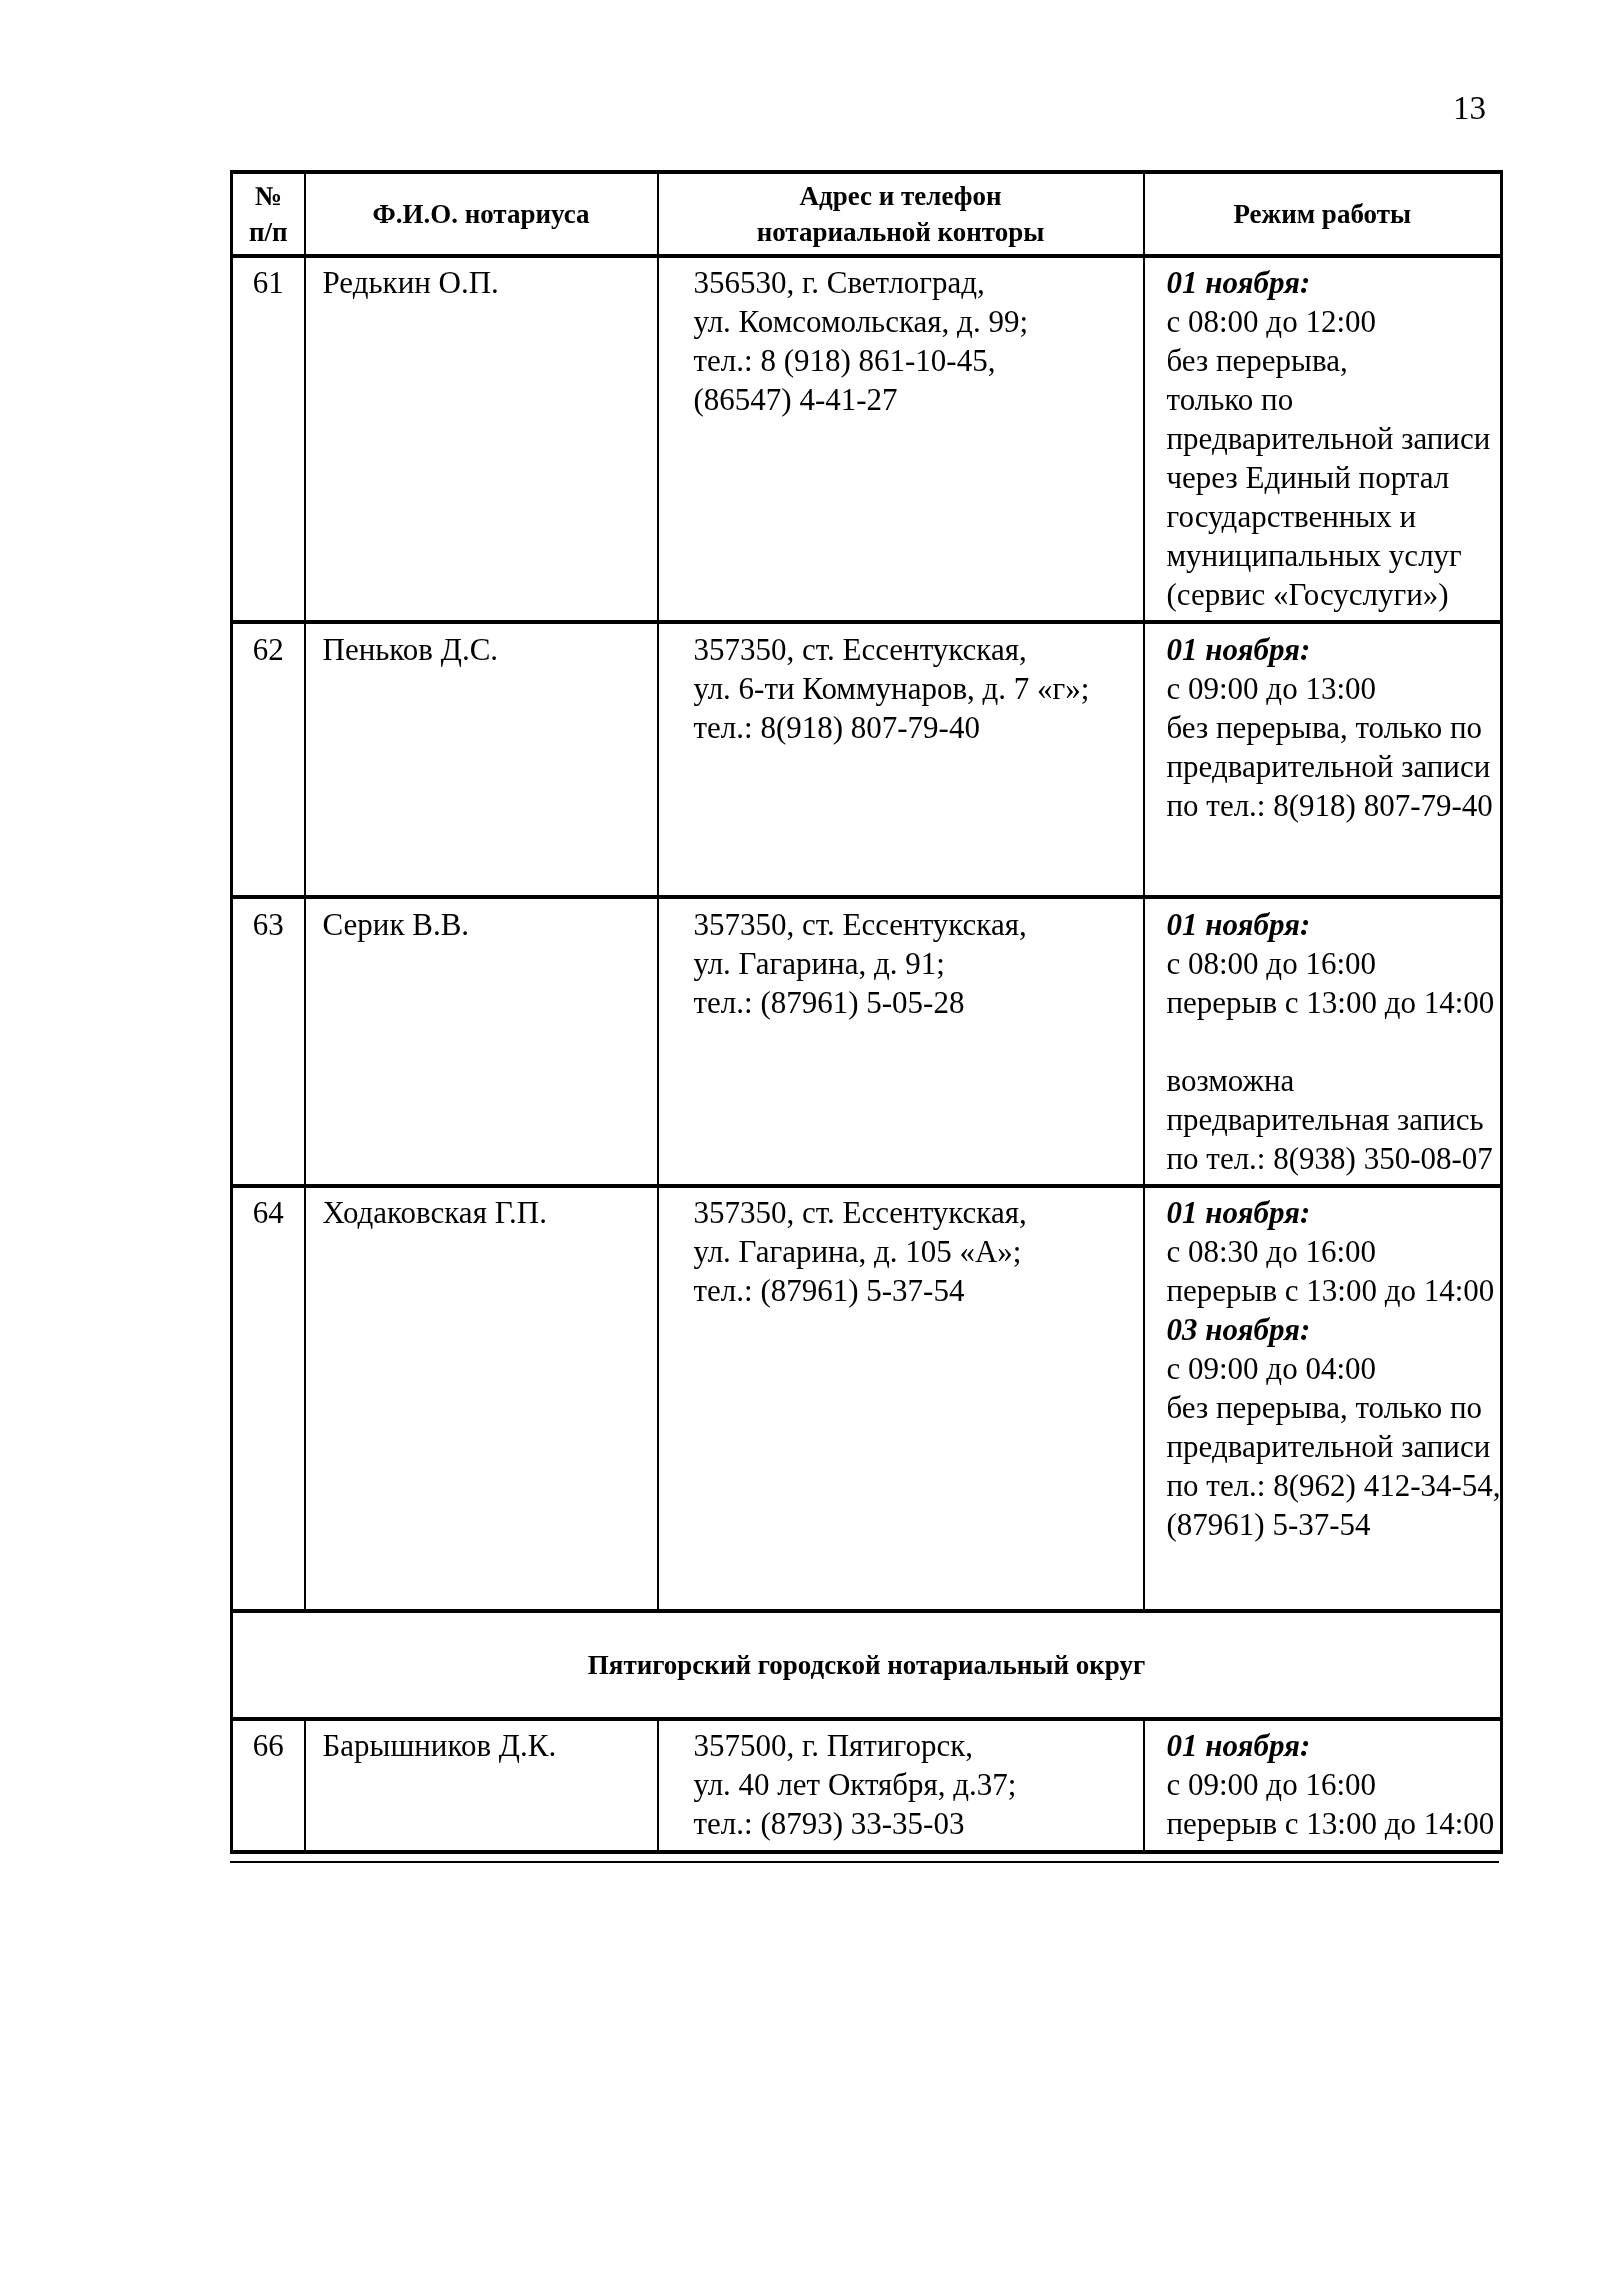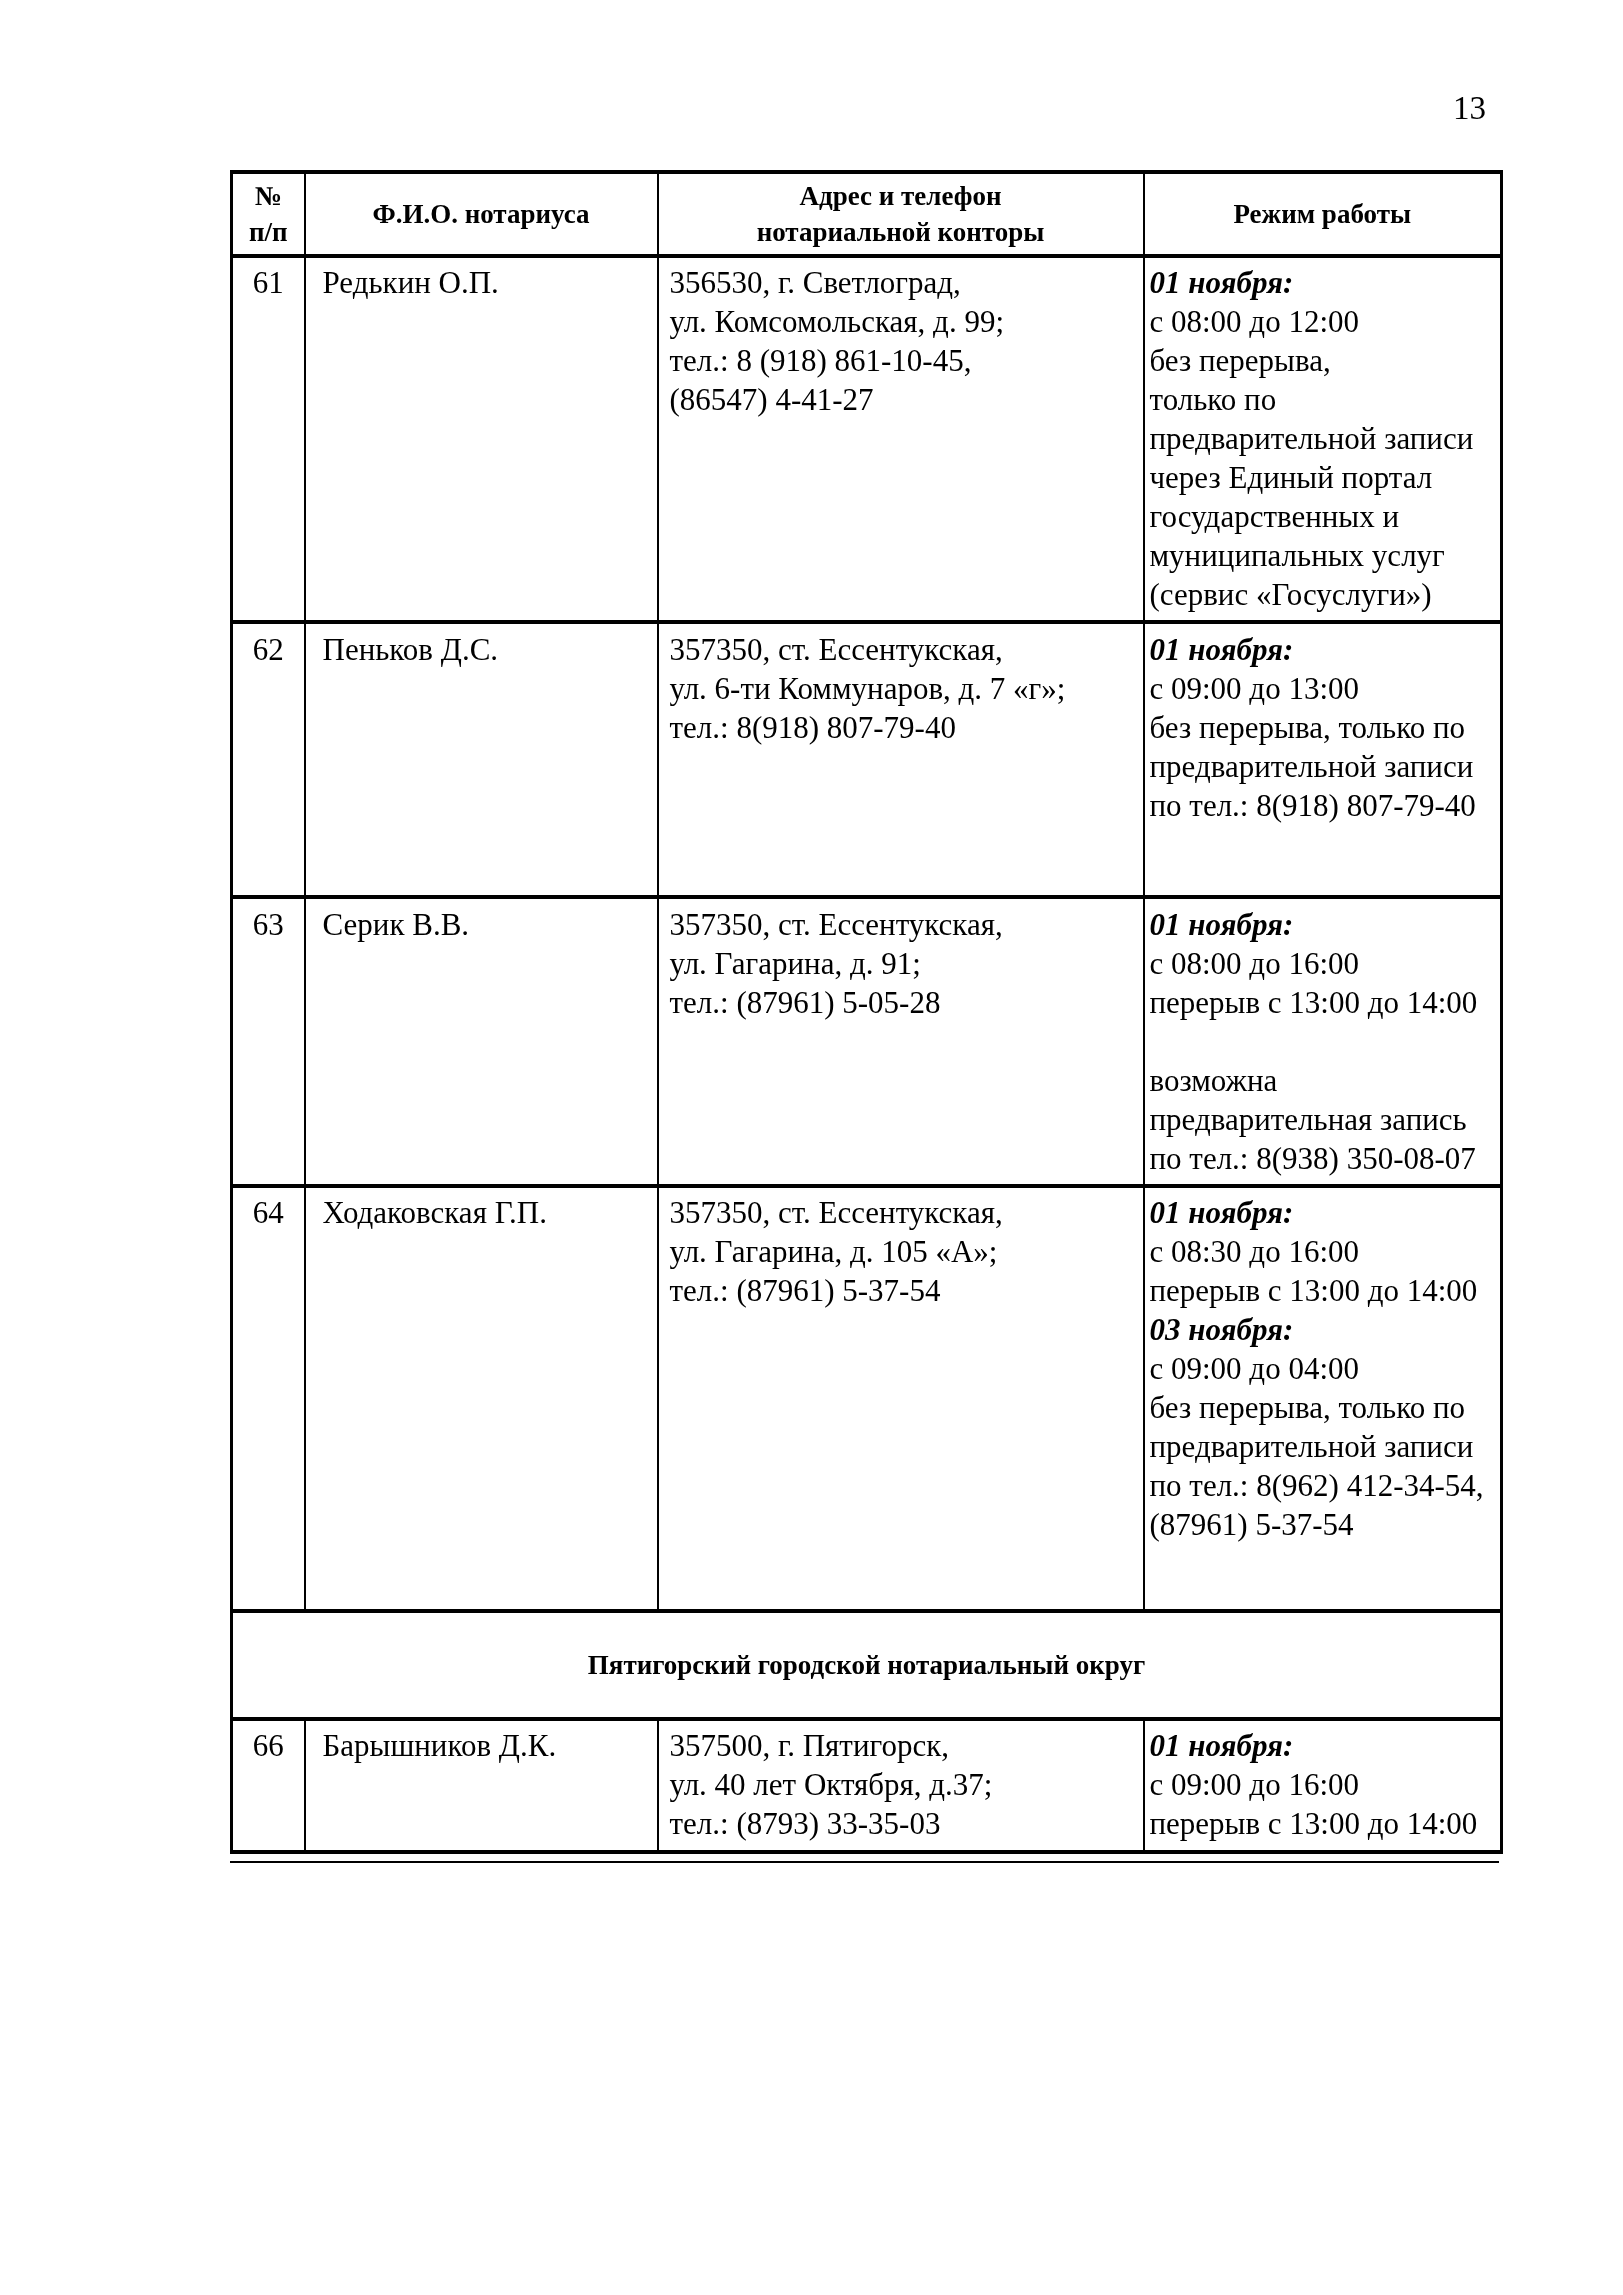--- a/index.html
+++ b/index.html
@@ -45,22 +45,22 @@
     padding: 3.9px 2.6px;
   }
   td {
     font-size: 31px;
     line-height: 39px;
     vertical-align: top;
     padding: 5.2px 9.2px 6.5px 0;
   }
   td.c-num  { text-align: center; padding: 5.2px 2.6px; }
   td.c-name { padding-left: 17px; }
-  td.c-addr { padding-left: 11px; }
-  td.c-sched{ padding-left: 5px; }
+  td.c-addr { padding-left: 35px; }
+  td.c-sched{ padding-left: 22px; }
   .line { min-height: 39px; white-space: nowrap; }
   .hline { min-height: 36px; }
   .s-bi { font-weight: bold; font-style: italic; }
   .s-i  { }
   .s-blank { min-height: 39px; }
   td.section-cell {
     text-align: center;
     vertical-align: middle;
     font-weight: bold;
     font-size: 27px;

